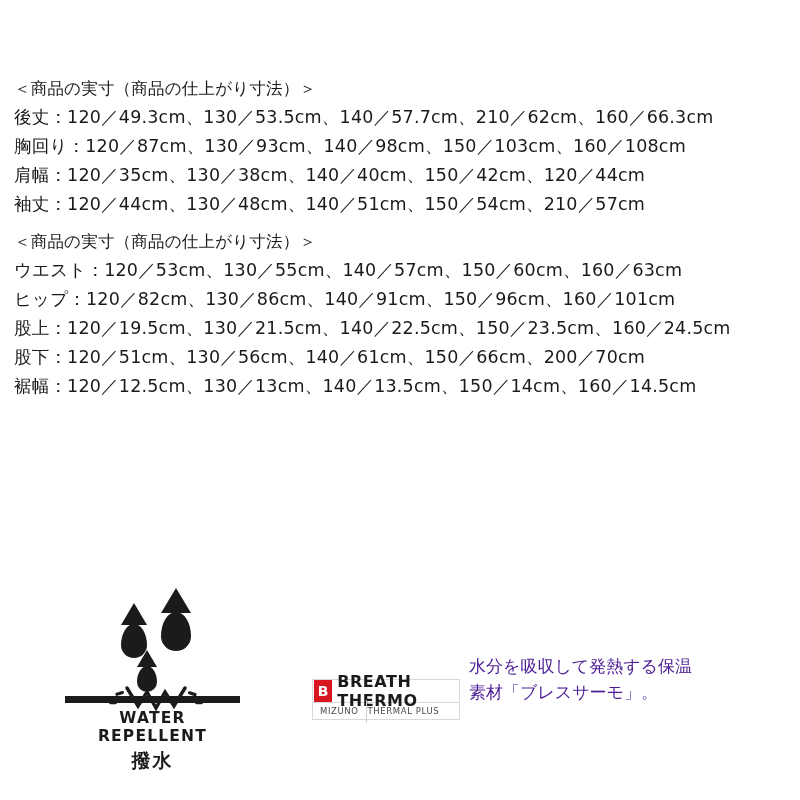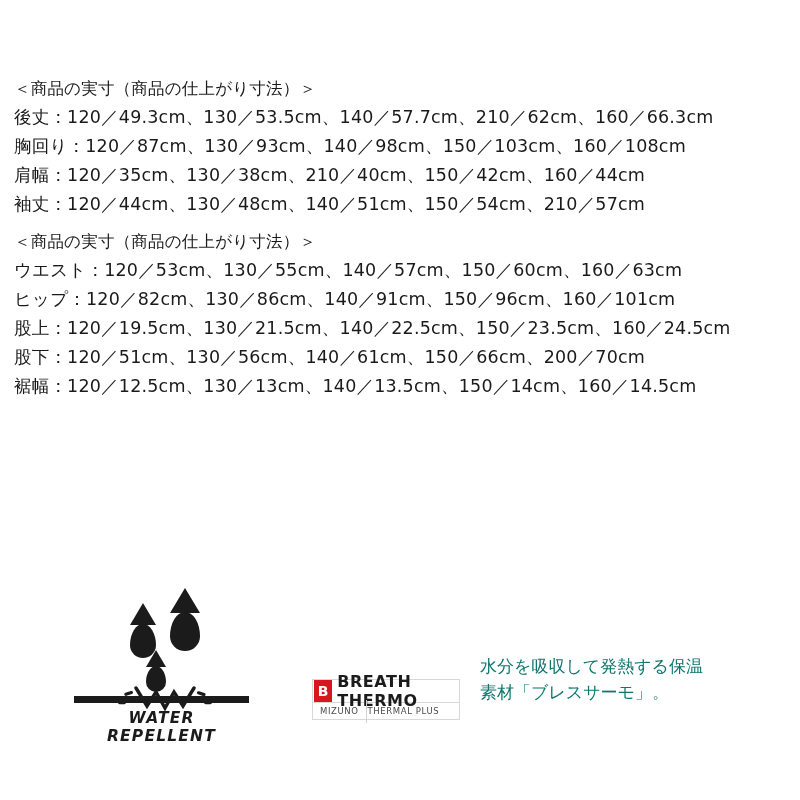--- a/index.html
+++ b/index.html
@@ -49,25 +49,24 @@
     position: absolute;
     left: 0;
     top: 600px;
     width: 800px;
     height: 200px;
   }
 
   
   .water-repellent {
     position: absolute;
-    left: 74px;
+    left: 65px;
     top: 8px;
     width: 175px;
     text-align: center;
-    font-style: italic;
   }
   .drops {
     position: relative;
     height: 86px;
     width: 175px;
   }
   .drop {
     position: absolute;
     background: #1b1b1b;
     border-radius: 50% 50% 50% 50% / 62% 62% 38% 38%;
@@ -180,38 +179,38 @@
     font-size: 8.5px;
     letter-spacing: 0.6px;
     color: #4a4a4a;
     padding: 0 1px;
     line-height: 15px;
   }
 
   
   .bt-caption {
     position: absolute;
-    left: 480px;
+    left: 469px;
     top: 53px;
     width: 230px;
     font-size: 17px;
     line-height: 26px;
-    color: #0f766e;
+    color: #4c1d95;
   }
 </style>
 </head>
 <body>
 
 <div class="page">
 
   <div class="spec-block" id="spec-block-1">
     <span class="spec-heading">＜商品の実寸（商品の仕上がり寸法）＞</span>
     <span class="spec-line">後丈：120／49.3cm、130／53.5cm、140／57.7cm、210／62cm、160／66.3cm</span>
     <span class="spec-line">胸回り：120／87cm、130／93cm、140／98cm、150／103cm、160／108cm</span>
-    <span class="spec-line">肩幅：120／35cm、130／38cm、210／40cm、150／42cm、160／44cm</span>
+    <span class="spec-line">肩幅：120／35cm、130／38cm、140／40cm、150／42cm、120／44cm</span>
     <span class="spec-line">袖丈：120／44cm、130／48cm、140／51cm、150／54cm、210／57cm</span>
   </div>
 
   <div class="spec-block" id="spec-block-2">
     <span class="spec-heading">＜商品の実寸（商品の仕上がり寸法）＞</span>
     <span class="spec-line">ウエスト：120／53cm、130／55cm、140／57cm、150／60cm、160／63cm</span>
     <span class="spec-line">ヒップ：120／82cm、130／86cm、140／91cm、150／96cm、160／101cm</span>
     <span class="spec-line">股上：120／19.5cm、130／21.5cm、140／22.5cm、150／23.5cm、160／24.5cm</span>
     <span class="spec-line">股下：120／51cm、130／56cm、140／61cm、150／66cm、200／70cm</span>
     <span class="spec-line">裾幅：120／12.5cm、130／13cm、140／13.5cm、150／14cm、160／14.5cm</span>
@@ -231,20 +230,21 @@
           <g fill="#1b1b1b">
             <rect x="8" y="6" width="9" height="3.2" rx="1.6" transform="rotate(-18 12 7)"></rect>
             <rect x="81" y="6" width="9" height="3.2" rx="1.6" transform="rotate(18 85 7)"></rect>
             <rect x="2" y="15" width="8" height="3.2" rx="1.6"></rect>
             <rect x="88" y="15" width="8" height="3.2" rx="1.6"></rect>
           </g>
         </svg>
       </div>
       <div class="wr-bar"></div>
       <div class="wr-en">WATER REPELLENT</div>
+      <div class="wr-jp">撥水</div>
     </div>
 
     <div class="breath-thermo">
       <div class="bt-top">
         <span class="bt-mark">B</span>
         <span class="bt-name">BREATH THERMO</span>
       </div>
       <div class="bt-bottom">
         <span class="bt-brand">MIZUNO</span>
         <span class="bt-sub">THERMAL PLUS</span>

